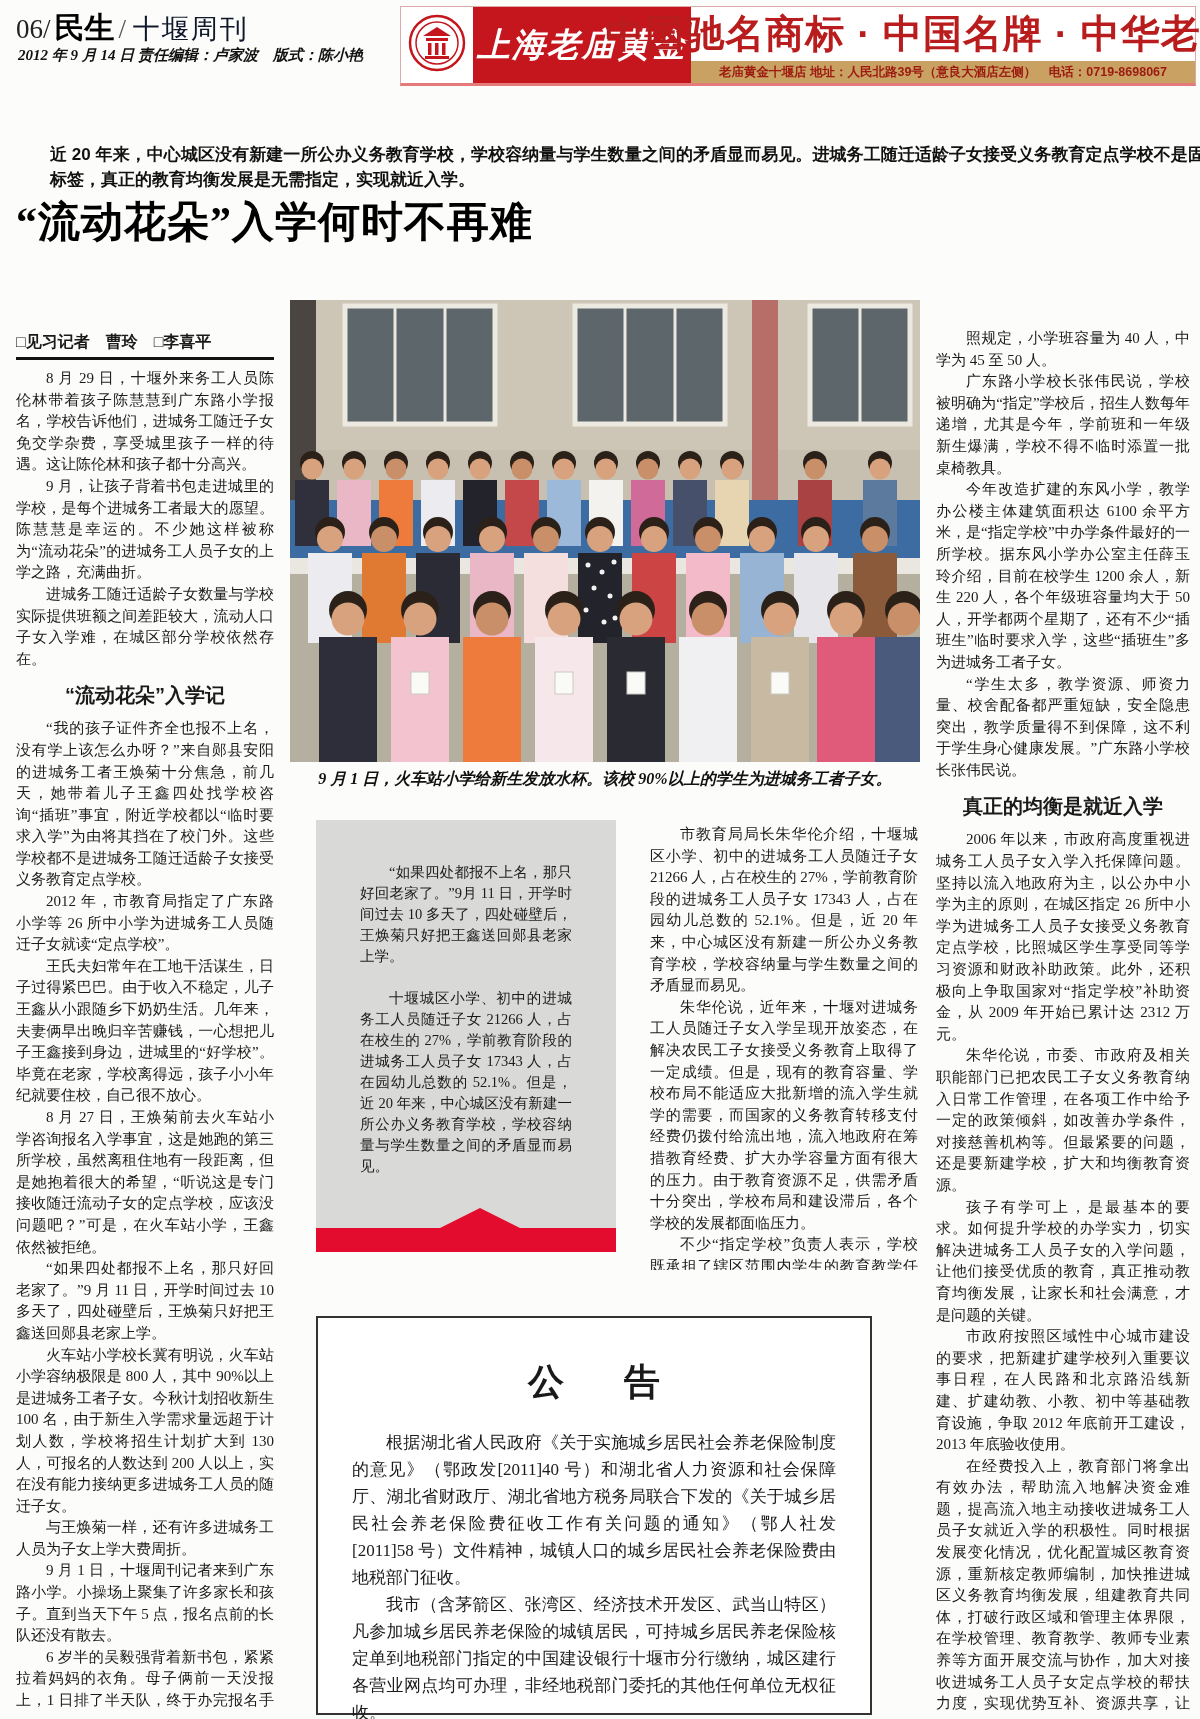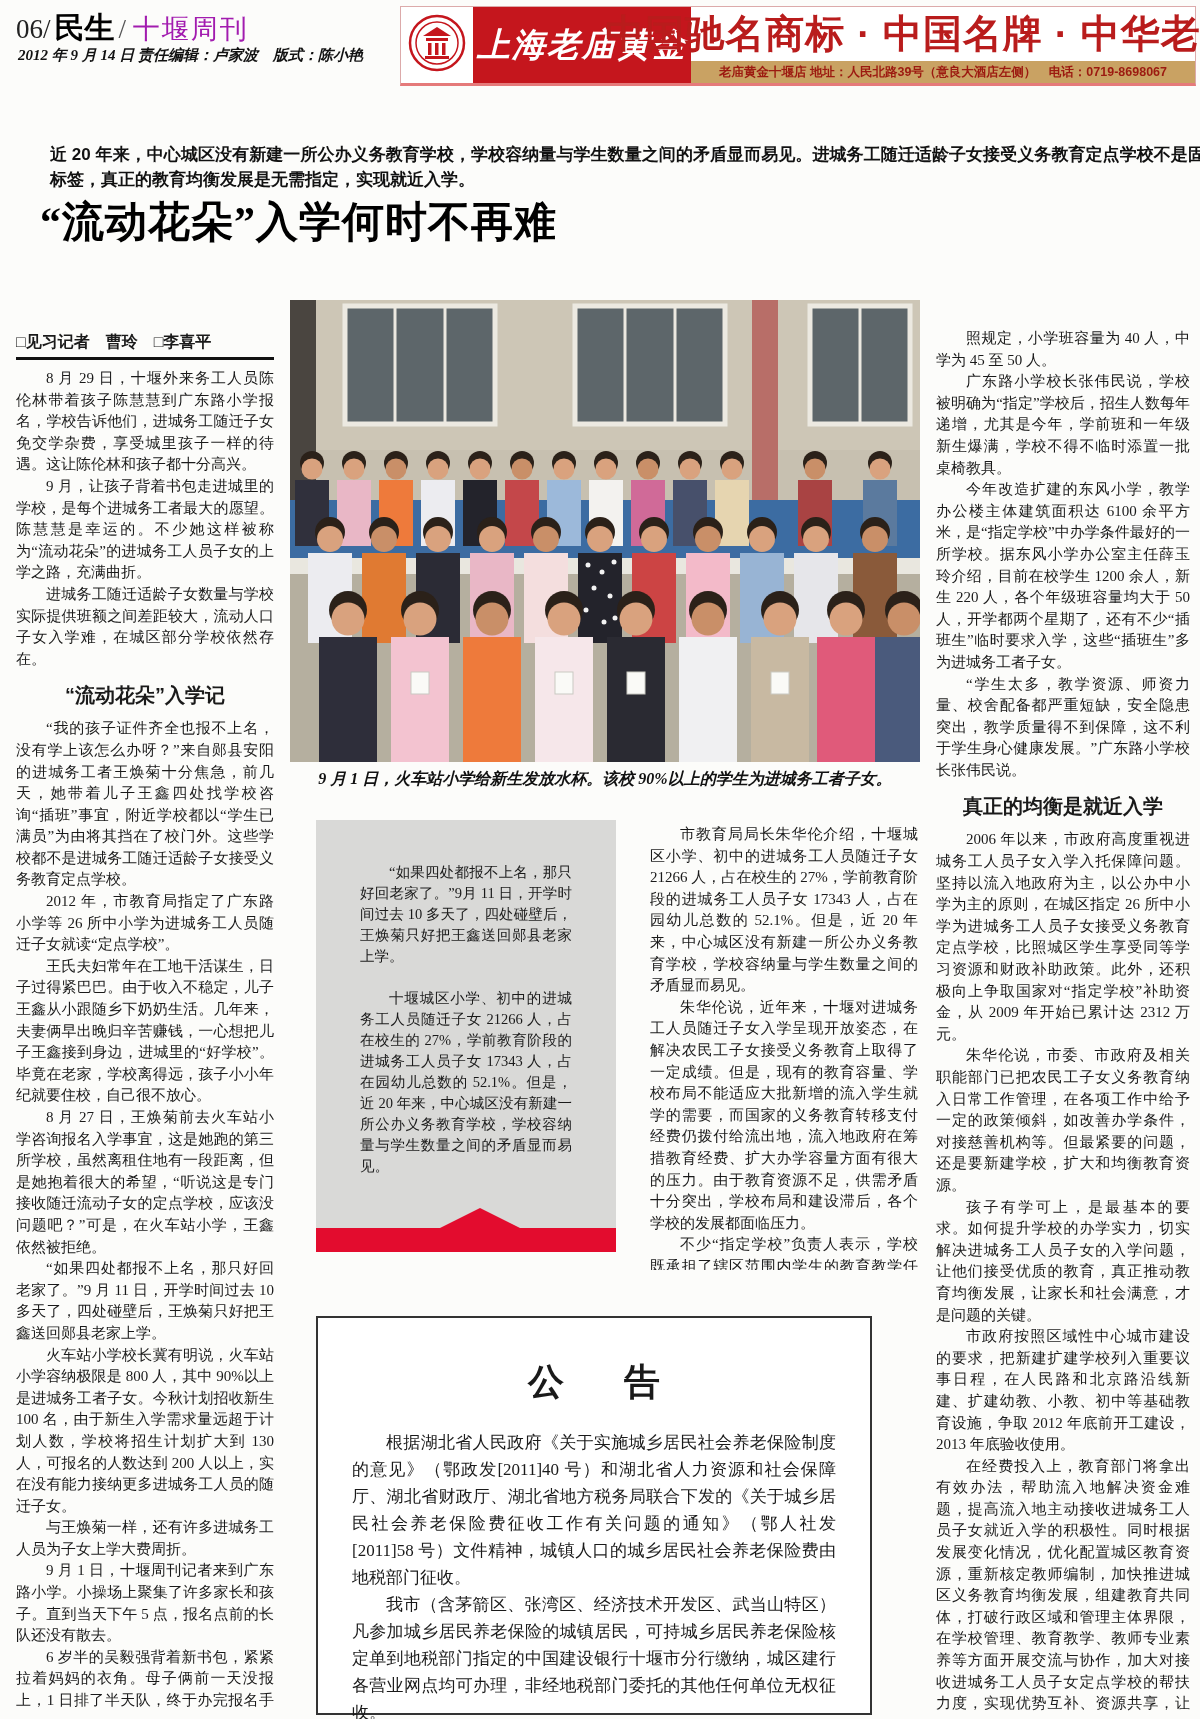--- a/index.html
+++ b/index.html
@@ -4,40 +4,40 @@
 <style>
   html,body{margin:0;padding:0;background:#e8e8e8;}
   .page{position:relative;width:1200px;height:1719px;background:#fcfcfa;margin:0 auto;
         font-family:"Liberation Serif","DejaVu Serif",serif;color:#1a1a1a;overflow:hidden;}
 
   
   .masthead{position:absolute;left:16px;top:8px;white-space:nowrap;}
   .masthead .pageno{font-size:27px;color:#222;}
   .masthead .section{font-size:30px;font-weight:bold;color:#000;}
   .masthead .slash{font-size:27px;color:#555;}
-  .masthead .pub{font-size:27px;color:#a21caf;letter-spacing:2px;}
+  .masthead .pub{font-size:27px;color:#0f172a;letter-spacing:2px;}
   .dateline{position:absolute;left:18px;top:46px;font-size:15px;font-weight:bold;font-style:italic;color:#111;}
 
   
   .ad{position:absolute;left:400px;top:6px;width:796px;height:80px;display:flex;
       border:1px solid #dcaaaa;border-bottom:3px solid #e57a7a;background:#fff;box-sizing:border-box;}
   .ad-logo-cell{width:72px;display:flex;align-items:center;justify-content:center;background:#fff;}
   .ad-brand{width:218px;background:#c5161d;color:#fff;display:flex;align-items:center;justify-content:center;
             font-size:33px;font-weight:bold;font-style:italic;letter-spacing:2px;white-space:nowrap;}
   .ad-right{flex:1;display:flex;flex-direction:column;min-width:0;}
   .ad-slogan{flex:1;display:flex;align-items:center;justify-content:center;color:#b91c1c;
              font-weight:900;font-size:39px;font-family:"Liberation Sans","DejaVu Sans",sans-serif;
              white-space:nowrap;letter-spacing:1px;}
   .ad-store{height:25px;background:#c9a263;color:#9c1a10;display:flex;align-items:center;justify-content:center;
             font-size:12.5px;font-weight:bold;white-space:nowrap;font-family:"Liberation Sans","DejaVu Sans",sans-serif;}
 
   
   .lead{position:absolute;left:16px;top:142px;width:1172px;font-family:"Liberation Sans","DejaVu Sans",sans-serif;
         font-size:17px;font-weight:bold;line-height:25px;text-align:justify;color:#111;margin-left:34px;}
-  .headline{position:absolute;left:16px;top:194px;font-size:42px;font-weight:900;letter-spacing:1px;color:#000;margin-left:24px;}
+  .headline{position:absolute;left:16px;top:194px;font-size:42px;font-weight:900;letter-spacing:1px;color:#000;}
 
   
   .byline{position:absolute;left:16px;top:332px;font-size:16px;font-weight:bold;
           font-family:"Liberation Sans","DejaVu Sans",sans-serif;}
   .byline-rule{position:absolute;left:16px;top:357px;width:258px;height:3px;background:#111;}
 
   .newscol{position:absolute;font-size:15px;line-height:21.6px;text-align:justify;overflow:hidden;}
   .col1{left:16px;top:368px;width:258px;height:1346px;}
   .col2{left:650px;top:824px;width:268px;height:446px;}
   .col3{left:936px;top:328px;width:254px;height:1386px;}
@@ -106,21 +106,21 @@
   <div class="headline">“流动花朵”入学何时不再难</div>
 
   <div class="byline">□见习记者　曹玲　□李喜平</div>
   <div class="byline-rule"></div>
 
   <div class="newscol col1">
       <div class="para">8 月 29 日，十堰外来务工人员陈伦林带着孩子陈慧慧到广东路小学报名，学校告诉他们，进城务工随迁子女免交学杂费，享受城里孩子一样的待遇。这让陈伦林和孩子都十分高兴。</div>
       <div class="para">9 月，让孩子背着书包走进城里的学校，是每个进城务工者最大的愿望。陈慧慧是幸运的。不少她这样被称为“流动花朵”的进城务工人员子女的上学之路，充满曲折。</div>
       <div class="para">进城务工随迁适龄子女数量与学校实际提供班额之间差距较大，流动人口子女入学难，在城区部分学校依然存在。</div>
       <div class="subhead">“流动花朵”入学记</div>
-      <div class="para">“我的孩子证件齐全也报不上名，没有学上该怎么办呀？”来自郧县安阳的进城务工者王焕菊十分焦急，前几天，她带着儿子王鑫四处找学校咨询“插班”事宜，附近学校都以“学生已满员”为由将其挡在了校门外。这些学校都不是进城务工随迁适龄子女接受义务教育定点学校。</div>
+      <div class="para">“我的孩子证件齐全也报不上名，没有学上该怎么办呀？”来自郧县安阳的进城务工者王焕菊十分焦急，前几天，她带着儿子王鑫四处找学校咨询“插班”事宜，附近学校都以“临时要求入学”为由将其挡在了校门外。这些学校都不是进城务工随迁适龄子女接受义务教育定点学校。</div>
       <div class="para">2012 年，市教育局指定了广东路小学等 26 所中小学为进城务工人员随迁子女就读“定点学校”。</div>
       <div class="para">王氏夫妇常年在工地干活谋生，日子过得紧巴巴。由于收入不稳定，儿子王鑫从小跟随乡下奶奶生活。几年来，夫妻俩早出晚归辛苦赚钱，一心想把儿子王鑫接到身边，进城里的“好学校”。毕竟在老家，学校离得远，孩子小小年纪就要住校，自己很不放心。</div>
       <div class="para">8 月 27 日，王焕菊前去火车站小学咨询报名入学事宜，这是她跑的第三所学校，虽然离租住地有一段距离，但是她抱着很大的希望，“听说这是专门接收随迁流动子女的定点学校，应该没问题吧？”可是，在火车站小学，王鑫依然被拒绝。</div>
       <div class="para">“如果四处都报不上名，那只好回老家了。”9 月 11 日，开学时间过去 10 多天了，四处碰壁后，王焕菊只好把王鑫送回郧县老家上学。</div>
       <div class="para">火车站小学校长冀有明说，火车站小学容纳极限是 800 人，其中 90%以上是进城务工者子女。今秋计划招收新生 100 名，由于新生入学需求量远超于计划人数，学校将招生计划扩大到 130 人，可报名的人数达到 200 人以上，实在没有能力接纳更多进城务工人员的随迁子女。</div>
       <div class="para">与王焕菊一样，还有许多进城务工人员为子女上学大费周折。</div>
       <div class="para">9 月 1 日，十堰周刊记者来到广东路小学。小操场上聚集了许多家长和孩子。直到当天下午 5 点，报名点前的长队还没有散去。</div>
       <div class="para">6 岁半的吴毅强背着新书包，紧紧拉着妈妈的衣角。母子俩前一天没报上，1 日排了半天队，终于办完报名手续。吴妈妈说，他们一家现租住在小赵家沟，二二厂小学离家近，即使想办法“挤”进去，也要额外承担 6000 元的跨片费，实在“上不起”。只好选择了离家较远、“不要钱”的广东路小学。</div>
     </div>
 

